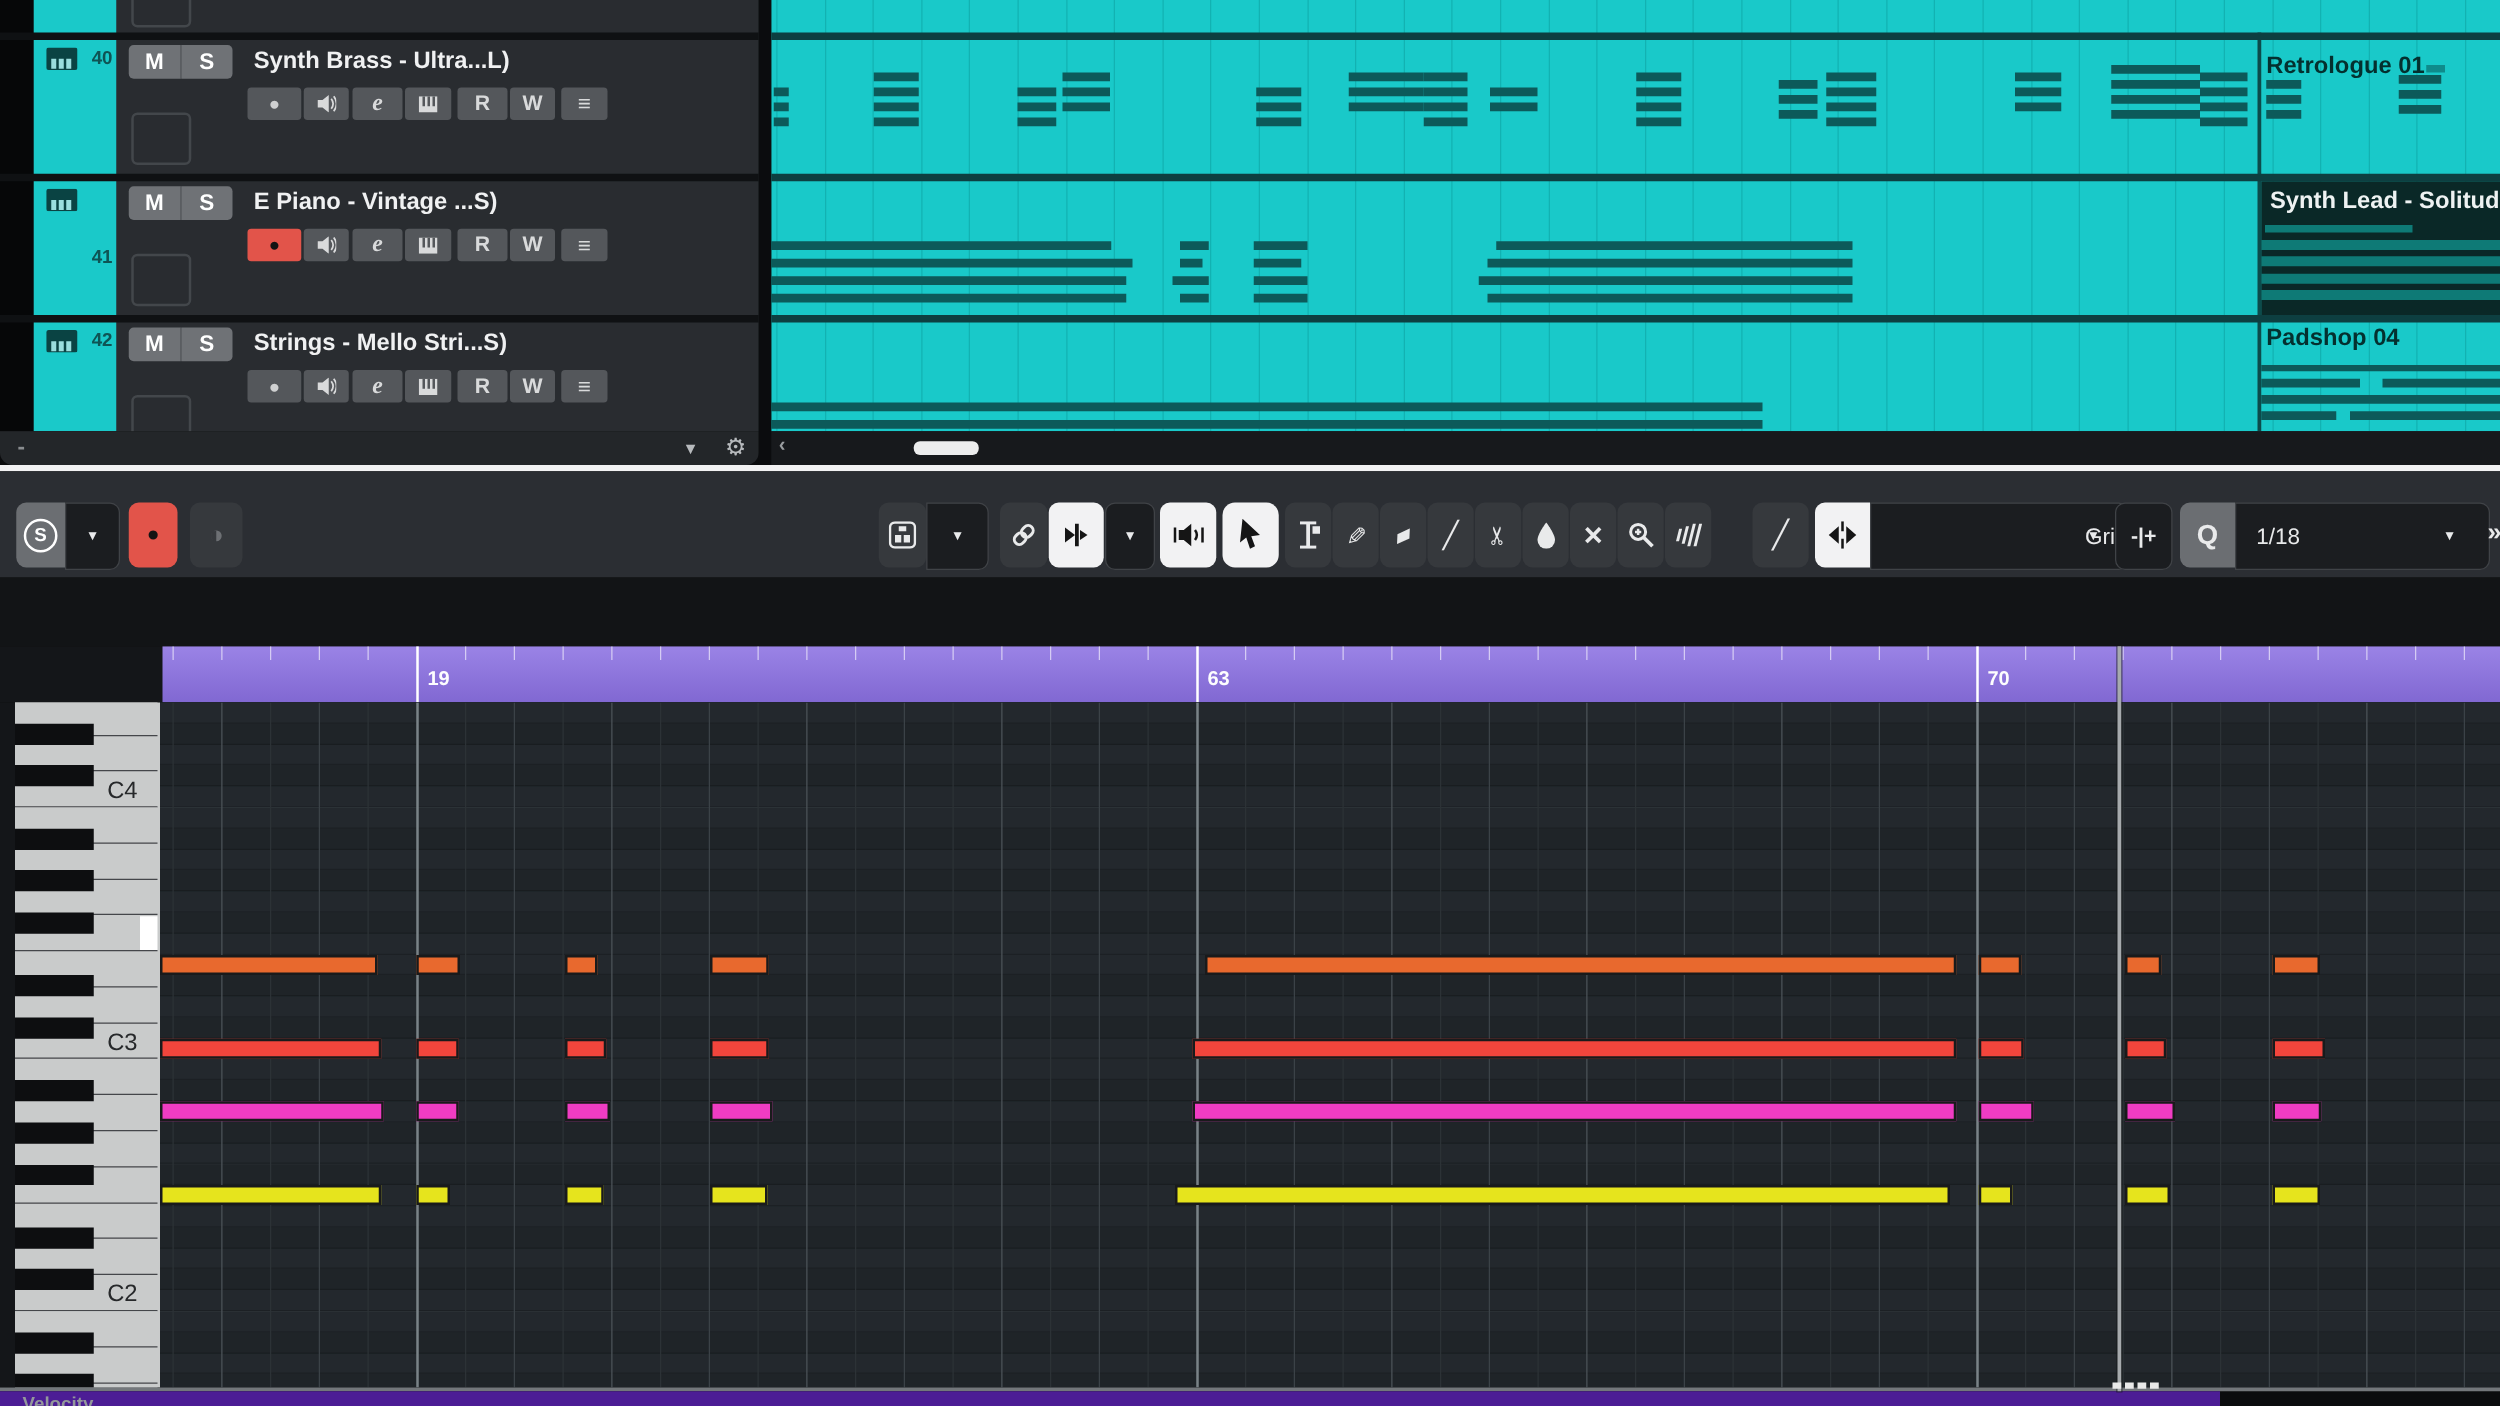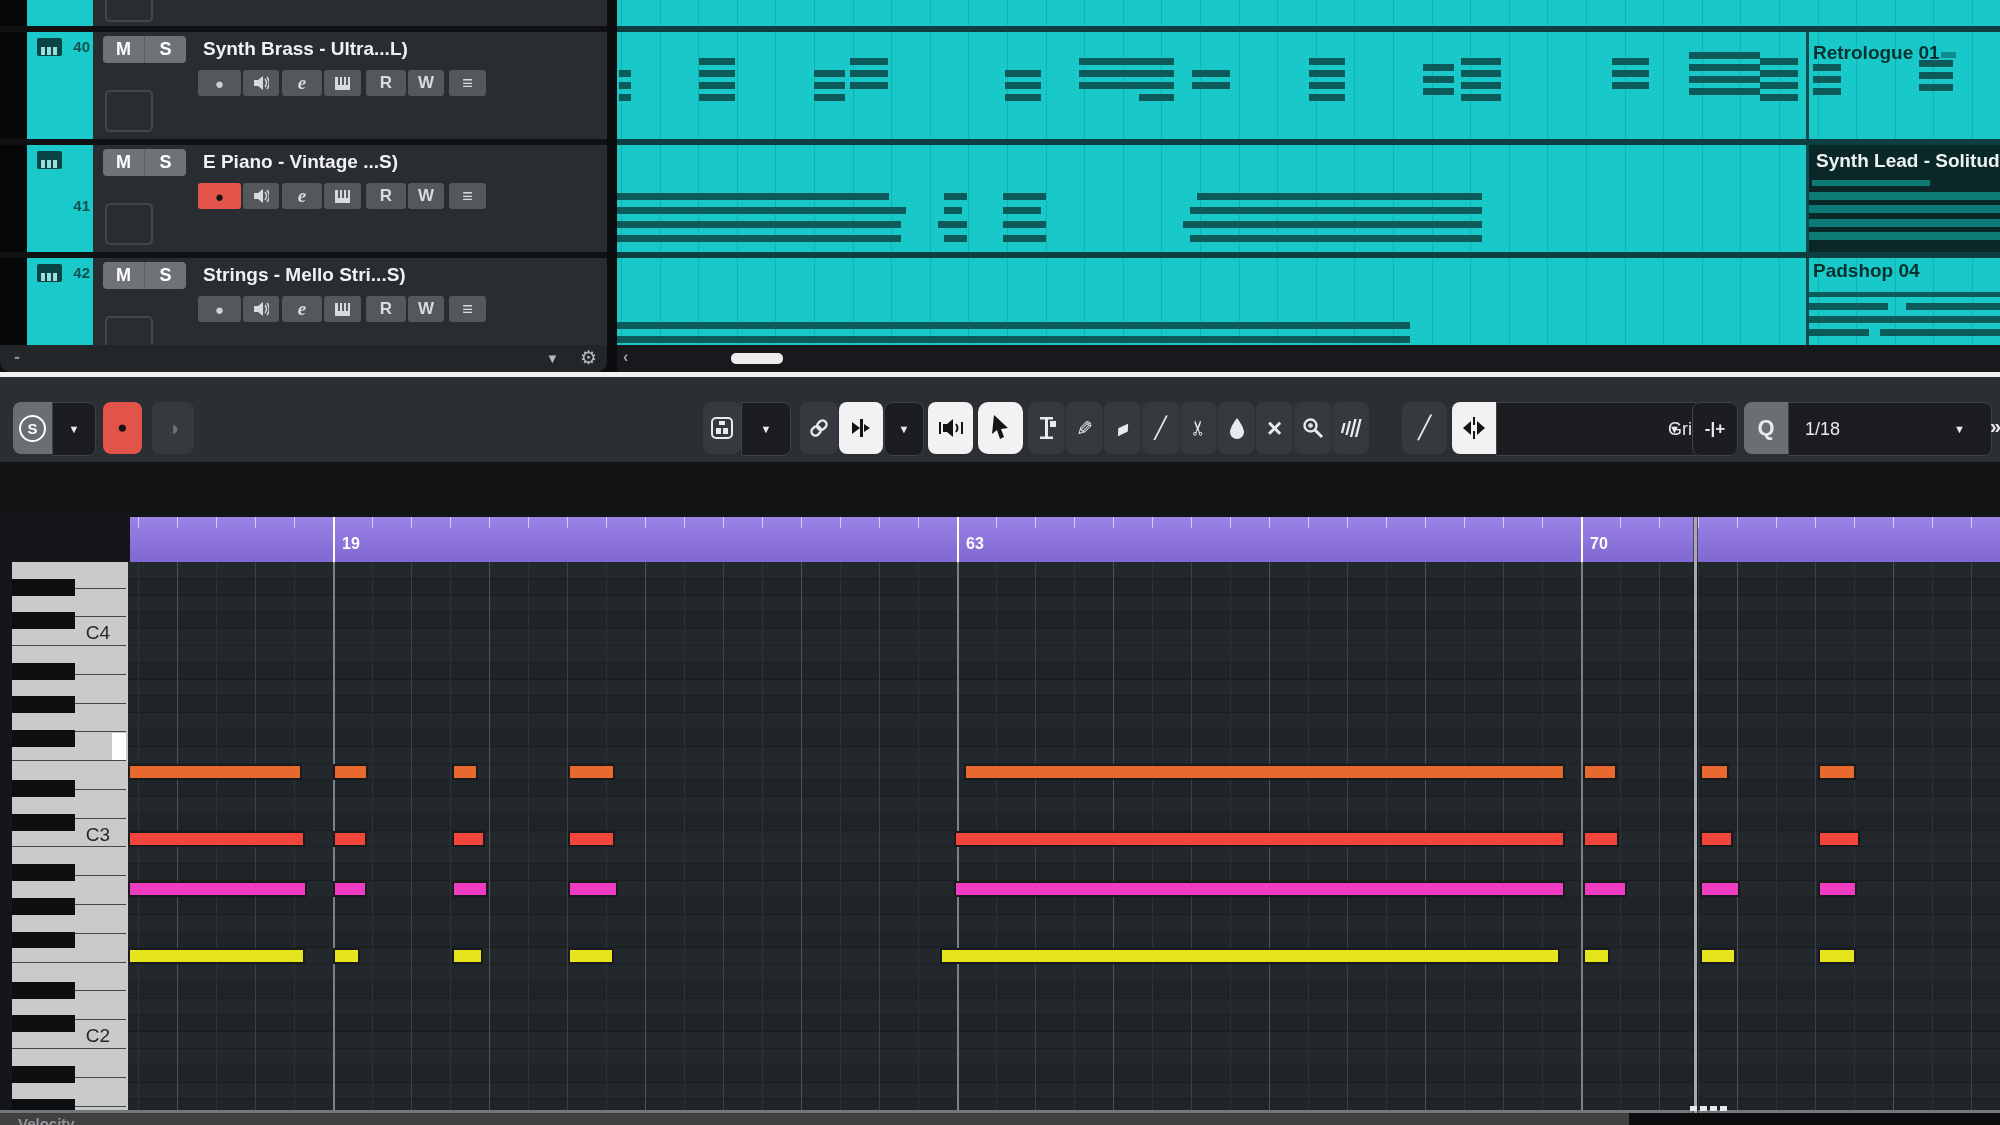--- a/index.html
+++ b/index.html
@@ -46,21 +46,21 @@
   
   #info-bar{left:0;top:462px;width:2000px;height:55px;background:#121416;}
   #info-text{left:1377px;top:479px;width:320px;text-align:center;font-size:16px;font-weight:bold;color:#d4d5d6;}
   #ruler{left:0;top:517px;width:2000px;height:45px;background:#141619;overflow:hidden;}
   #ruler-purple{left:130px;top:0;width:1870px;height:45px;background:linear-gradient(#9a83e6,#8168d2);}
   
   #roll-left{left:0;top:562px;width:12px;height:548px;background:#141619;}
   #keys{left:12px;top:562px;width:116px;height:548px;background:#c9cbcb;overflow:hidden;}
   #grid{left:128px;top:562px;width:1872px;height:548px;background:#23282c;overflow:hidden;}
   #velocity-divider{left:0;top:1110px;width:2000px;height:3px;background:#73777b;}
-  #velocity-bar{left:0;top:1113px;width:1629px;height:12px;background:#404040;overflow:hidden;}
+  #velocity-bar{left:0;top:1113px;width:1776px;height:12px;background:#4c1d95;overflow:hidden;}
   #velocity-label{margin:2px 0 0 18px;font-size:15px;font-weight:bold;color:#93979b;}
   #playhead{left:1694px;top:517px;width:3px;height:596px;background:#a6aaad;box-shadow:0 0 0 1px rgba(20,22,24,.55);z-index:9;}
 </style>
 </head>
 <body>
 
 <div class="abs" id="tracks-panel">
   <div class="abs left-black"></div>
   <div class="abs color-strip"></div>
 

